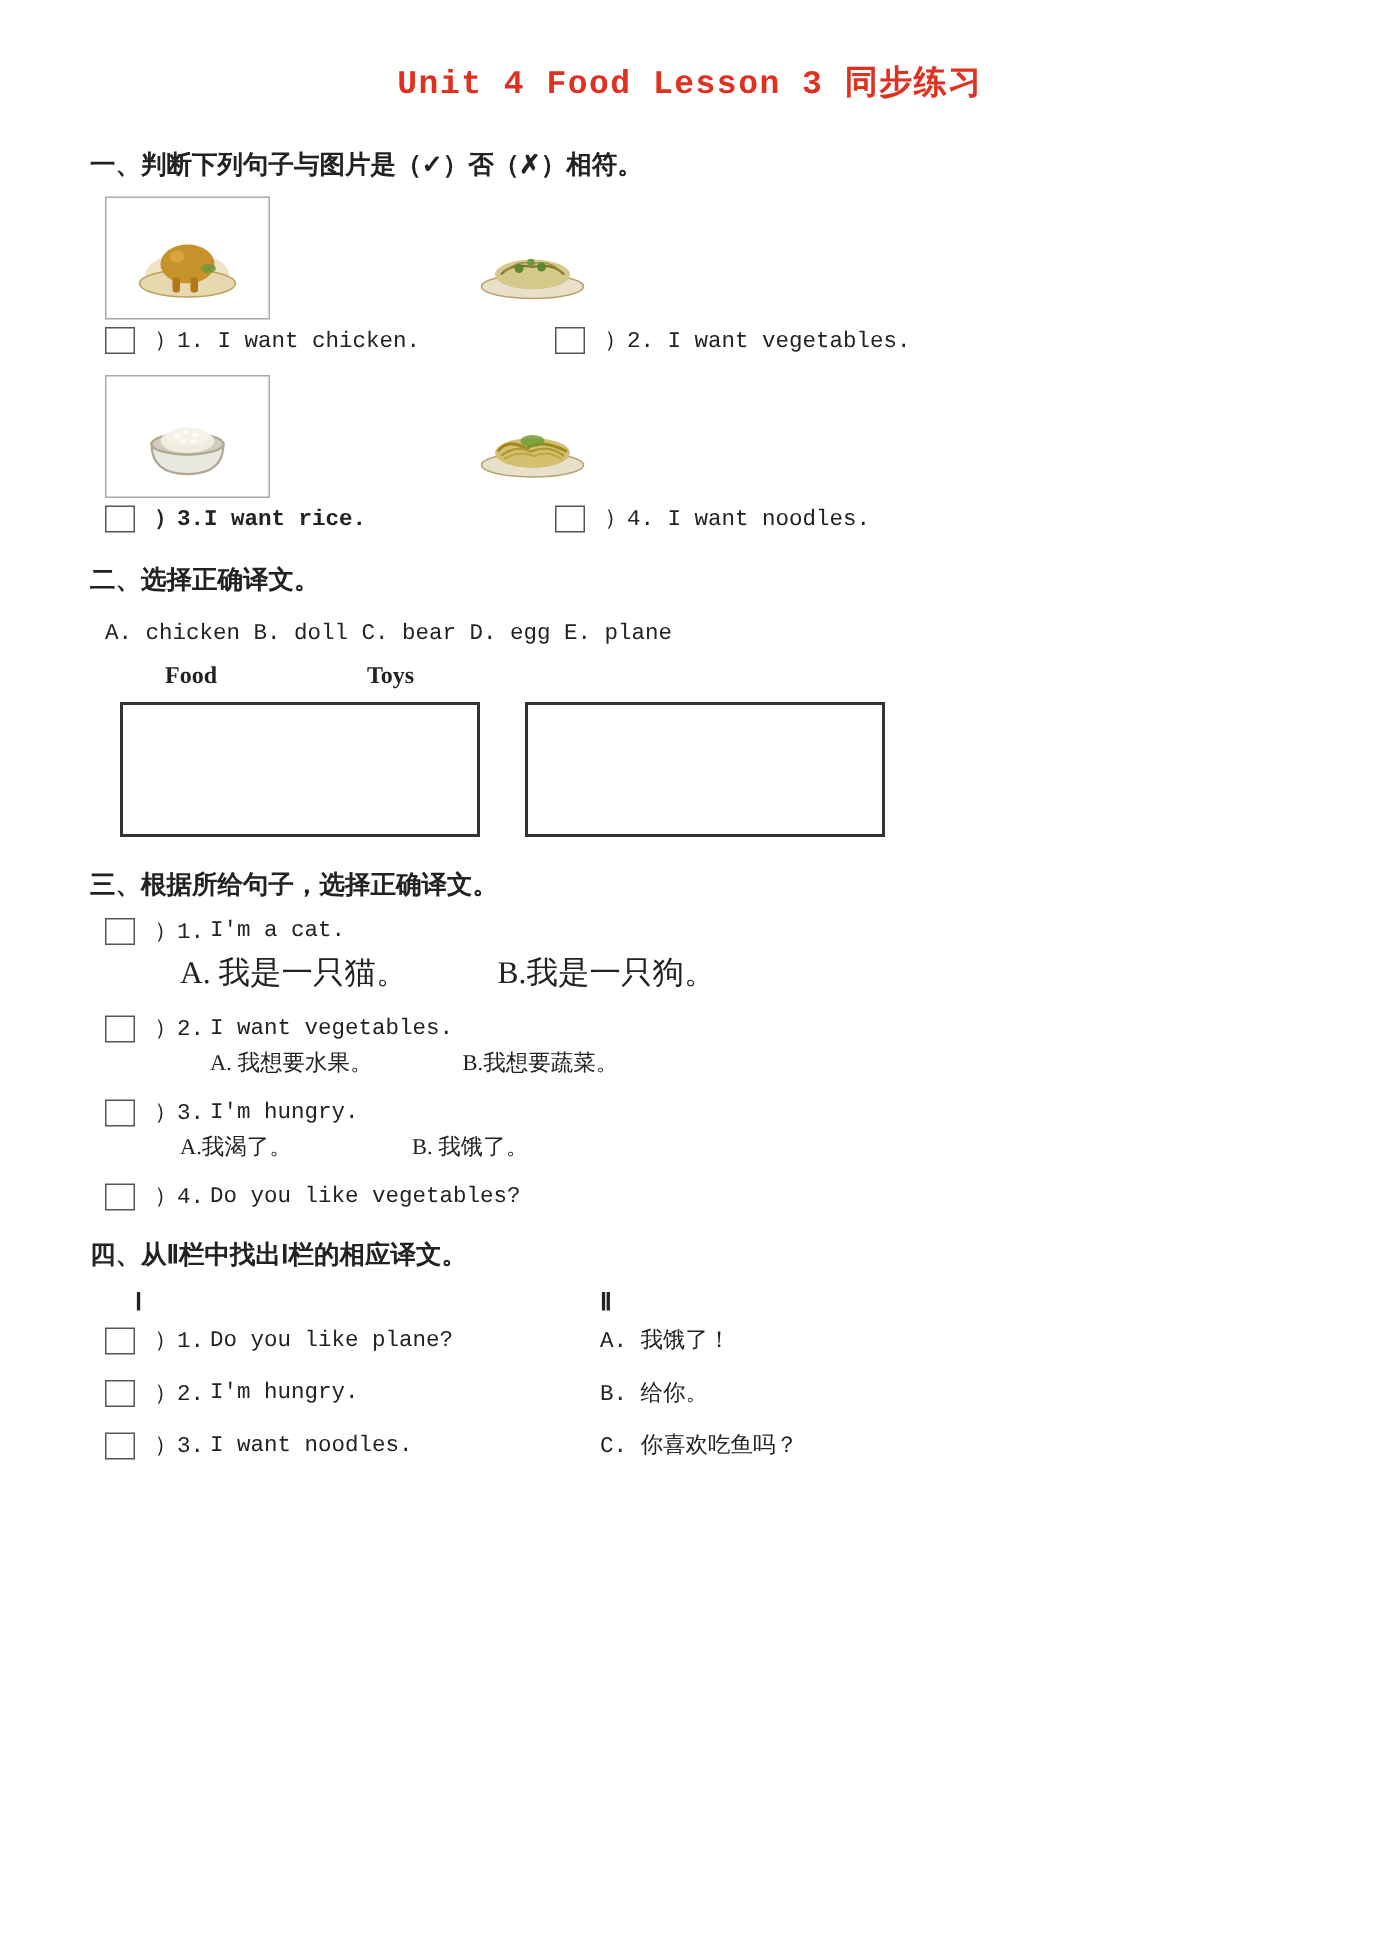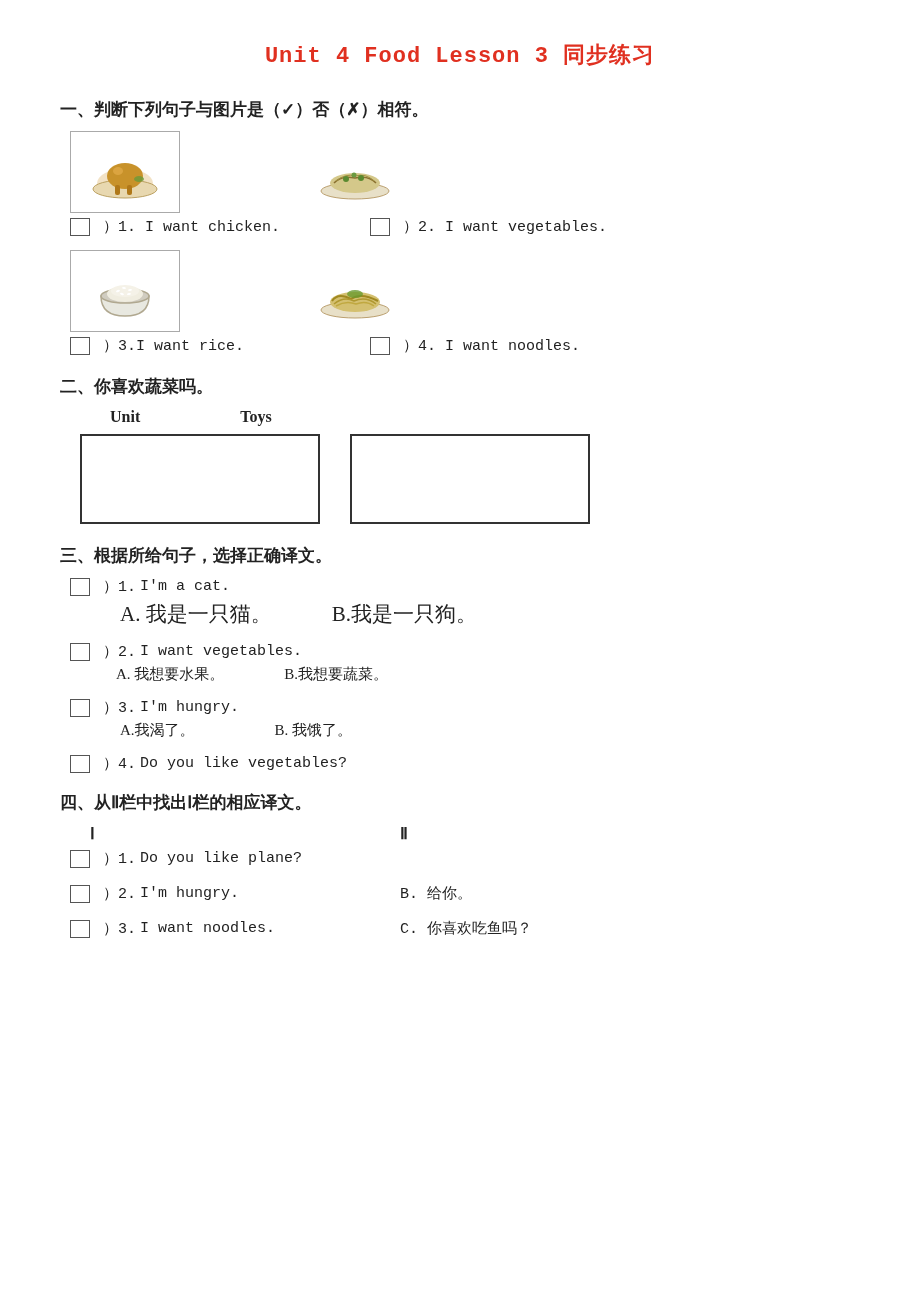--- a/index.html
+++ b/index.html
@@ -106,35 +106,36 @@
       <path d="M16 37 Q22 28 35 35 Q45 28 62 37" stroke="#a08820" stroke-width="2" fill="none"></path>
       <path d="M18 40 Q28 32 38 37 Q50 32 60 40" stroke="#b09830" stroke-width="1.5" fill="none"></path>
       <path d="M20 42 Q30 36 40 40 Q50 36 58 42" stroke="#c0a840" stroke-width="1.5" fill="none"></path>
 
       <ellipse cx="39" cy="30" rx="8" ry="4" fill="#6a9a30" opacity="0.8"></ellipse>
     </svg>
   </div>
 </div>
 
 <div style="display:flex; align-items:center; margin-left:10px; margin-bottom:20px; font-family:'Courier New',monospace; font-size:15px;">
-  <div style="width:300px; display:flex; align-items:center; gap:4px;">
+  <div style="width:300px; display:flex; align-items:center; gap:4px;font-weight:bold;">
     <span style="display:inline-block;width:20px;height:18px;border:1px solid #555;text-align:center;line-height:16px;font-size:12px;">&nbsp;</span>
     <span>&nbsp;）3.I want rice.</span>
   </div>
   <div style="display:flex; align-items:center; gap:4px;">
     <span style="display:inline-block;width:20px;height:18px;border:1px solid #555;text-align:center;line-height:16px;font-size:12px;">&nbsp;</span>
     <span>&nbsp;）4. I want noodles.</span>
   </div>
 </div>
 
-<div class="section-header">二、你喜欢蔬菜吗。</div>
+<div class="section-header">二、选择正确译文。</div>
 <div style="margin-left:10px;">
+  <div style="font-family:'Courier New',monospace; font-size:15px; line-height:2;">A. chicken   B. doll   C. bear   D. egg   E. plane</div>
 
   <div style="display:flex; gap:100px; margin: 4px 0 8px 40px; font-size:16px; font-weight:bold;">
-    <span>Unit</span>
+    <span>Food</span>
     <span>Toys</span>
   </div>
   <div style="display:flex; gap:30px; margin-left:10px;">
     <div style="border:2px solid #333; width:240px; height:90px;"></div>
     <div style="border:2px solid #333; width:240px; height:90px;"></div>
   </div>
 </div>
 
 <div class="section-header" style="margin-top:20px;">三、根据所给句子，选择正确译文。</div>
 
@@ -151,21 +152,21 @@
       <span>B.我是一只狗。</span>
     </div>
   </div>
 
   <div style="margin-bottom:14px;">
     <div style="font-family:'Courier New',monospace; font-size:15px; display:flex; align-items:center; gap:4px; margin-bottom:4px;">
       <span style="display:inline-block;width:20px;height:18px;border:1px solid #555;text-align:center;line-height:16px;font-size:12px;">&nbsp;</span>
       <span>&nbsp;）2.</span>
       <span>I want vegetables.</span>
     </div>
-    <div style="font-size:15px; margin-left:46px; display:flex; gap:60px;">
+    <div style="font-size:15px; margin-left:70px; display:flex; gap:60px;">
       <span>A. 我想要水果。</span>
       <span>B.我想要蔬菜。</span>
     </div>
   </div>
 
   <div style="margin-bottom:14px;">
     <div style="font-family:'Courier New',monospace; font-size:15px; display:flex; align-items:center; gap:4px; margin-bottom:4px;">
       <span style="display:inline-block;width:20px;height:18px;border:1px solid #555;text-align:center;line-height:16px;font-size:12px;">&nbsp;</span>
       <span>&nbsp;）3.</span>
       <span>I'm hungry.</span>
@@ -194,20 +195,21 @@
     <div style="width:320px; padding-left:20px;">Ⅰ</div>
     <div style="width:300px; padding-left:10px;">Ⅱ</div>
   </div>
 
   <div style="display:flex; align-items:center; margin-bottom:16px; font-family:'Courier New',monospace; font-size:15px;">
     <div style="width:320px; display:flex; align-items:center; gap:4px;">
       <span style="display:inline-block;width:20px;height:18px;border:1px solid #555;text-align:center;line-height:16px;font-size:12px;">&nbsp;</span>
       <span>&nbsp;）1.</span>
       <span>Do you like plane?</span>
     </div>
+    <div style="width:300px; padding-left:10px;">A. 我饿了！</div>
   </div>
 
   <div style="display:flex; align-items:center; margin-bottom:16px; font-family:'Courier New',monospace; font-size:15px;">
     <div style="width:320px; display:flex; align-items:center; gap:4px;">
       <span style="display:inline-block;width:20px;height:18px;border:1px solid #555;text-align:center;line-height:16px;font-size:12px;">&nbsp;</span>
       <span>&nbsp;）2.</span>
       <span>I'm hungry.</span>
     </div>
     <div style="width:300px; padding-left:10px;">B. 给你。</div>
   </div>

